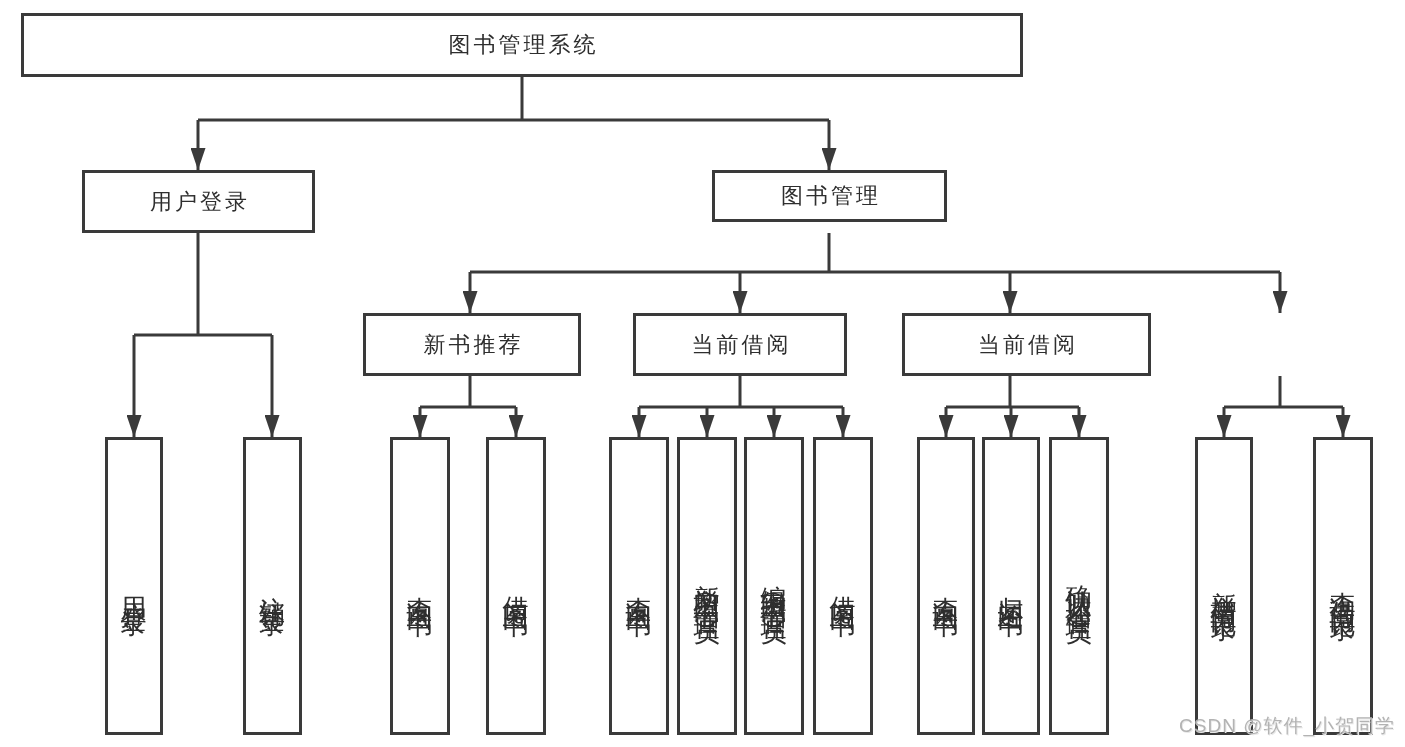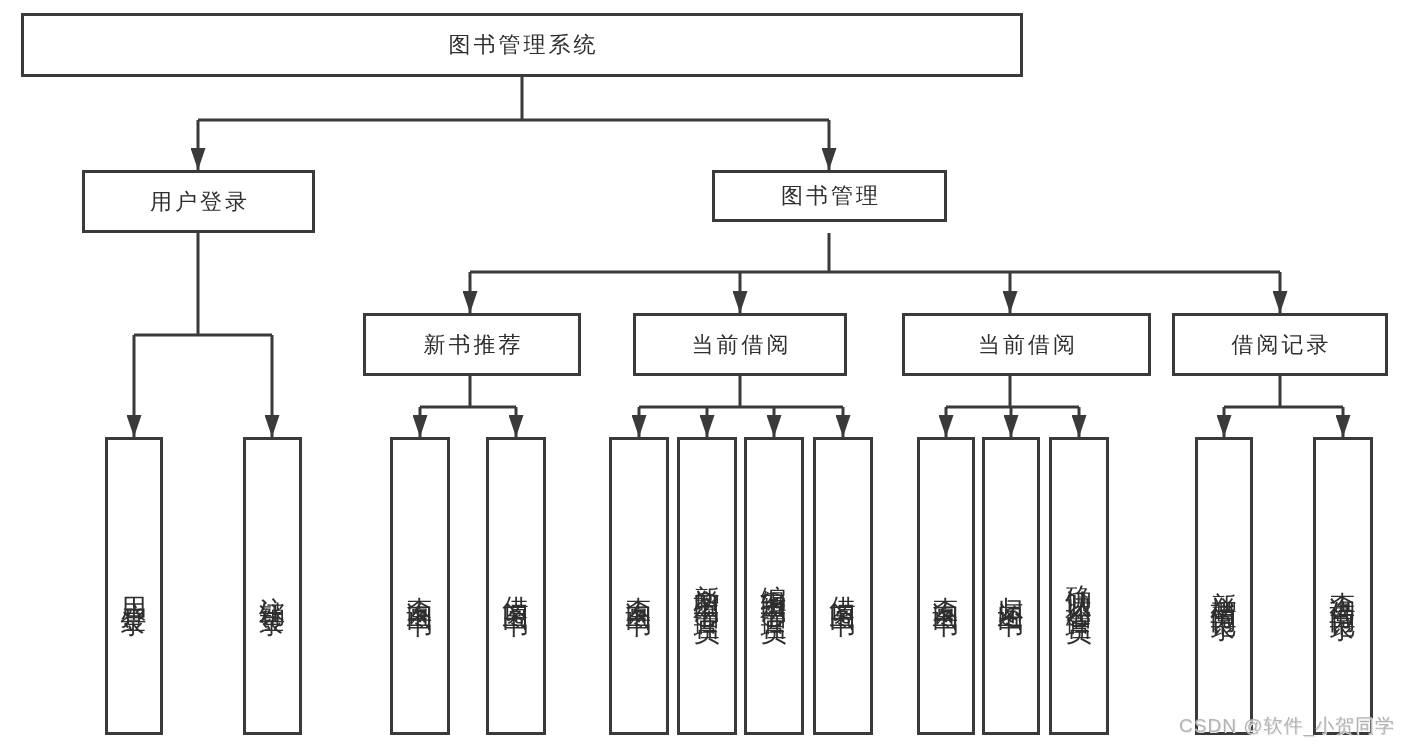--- a/index.html
+++ b/index.html
@@ -105,23 +105,20 @@
 
   <div class="node hbox" style="left:363px;top:313px;width:218px;height:63px">
     <span class="lbl">新书推荐</span>
   </div>
   <div class="node hbox" style="left:633px;top:313px;width:214px;height:63px">
     <span class="lbl">当前借阅</span>
   </div>
   <div class="node hbox" style="left:902px;top:313px;width:249px;height:63px">
     <span class="lbl">当前借阅</span>
   </div>
-  <div class="node hbox" style="left:1172px;top:313px;width:216px;height:63px">
-    <span class="lbl">借阅记录</span>
-  </div>
 
   <div class="node vbox" style="left:105px;top:437px;width:58px;height:298px">
     <span class="lbl">用户登录</span>
   </div>
   <div class="node vbox" style="left:243px;top:437px;width:59px;height:298px">
     <span class="lbl">注销登录</span>
   </div>
 
   <div class="node vbox" style="left:390px;top:437px;width:60px;height:298px">
     <span class="lbl">查询图书</span>

